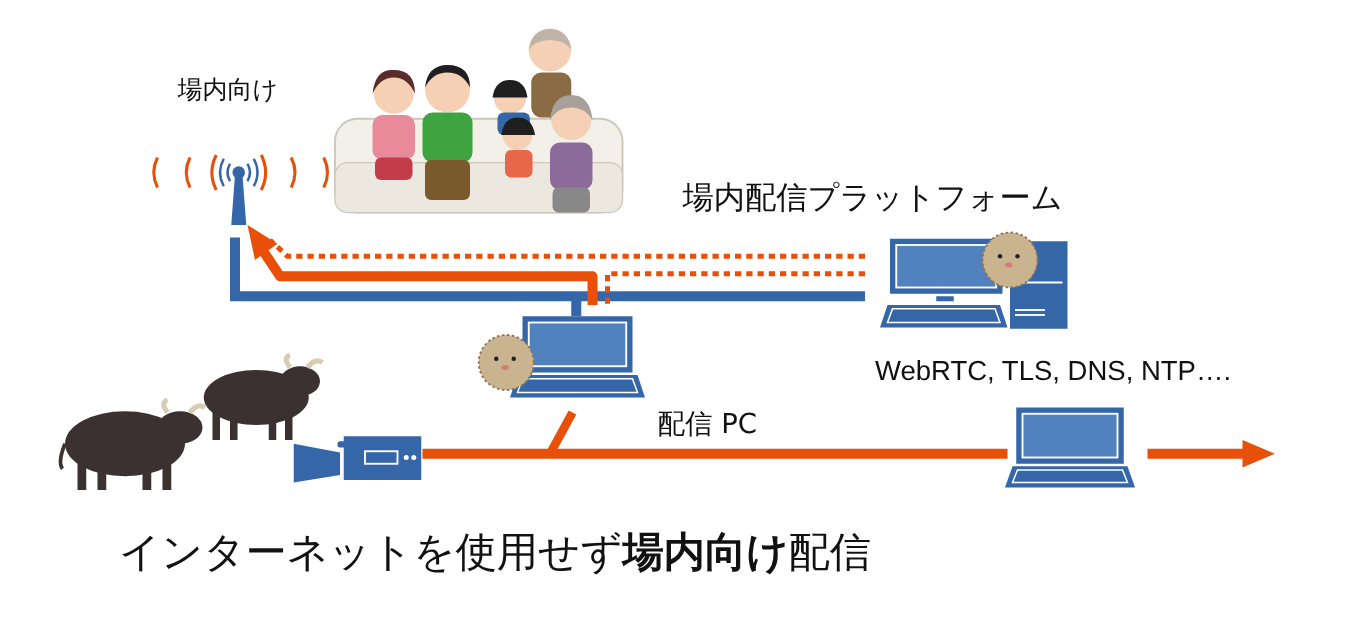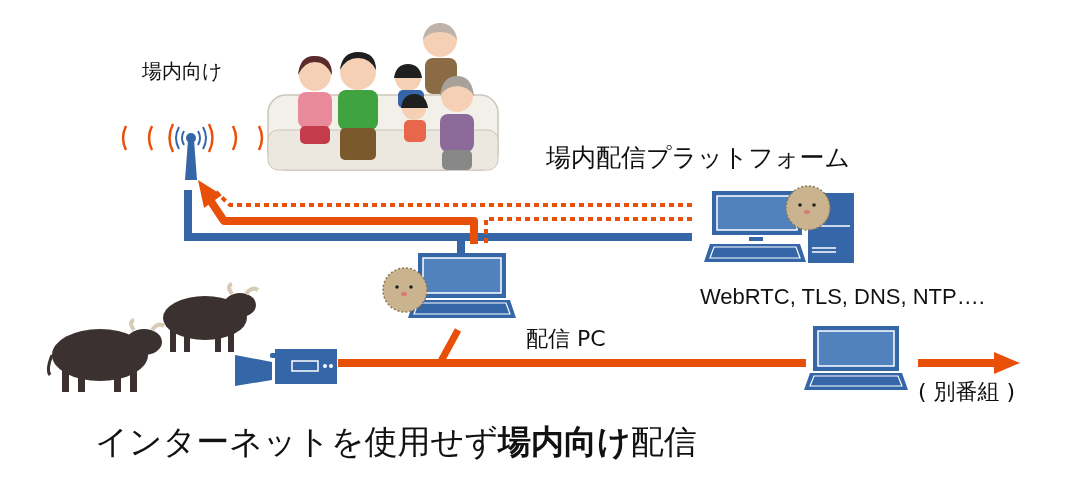--- a/index.html
+++ b/index.html
@@ -155,15 +155,14 @@
     <rect x="440" y="114" width="34" height="38" rx="8" fill="#8c6b9a"></rect>
     <rect x="442" y="150" width="30" height="20" rx="5" fill="#888"></rect>
   </g>
 </svg>
 
 <div class="label" id="lbl-seats">場内向け</div>
 <div class="label" id="lbl-platform">場内配信プラットフォーム</div>
 <div class="label" id="lbl-protocols">WebRTC, TLS, DNS, NTP….</div>
 <div class="label" id="lbl-pc">配信 PC</div>
 <div class="label" id="lbl-net">
-  <div>( 別番組 )</div>
 </div>
 <div class="label" id="lbl-bottom"><span>インターネットを使用せず</span><b>場内向け</b><span>配信</span></div>
 
 </body></html>

